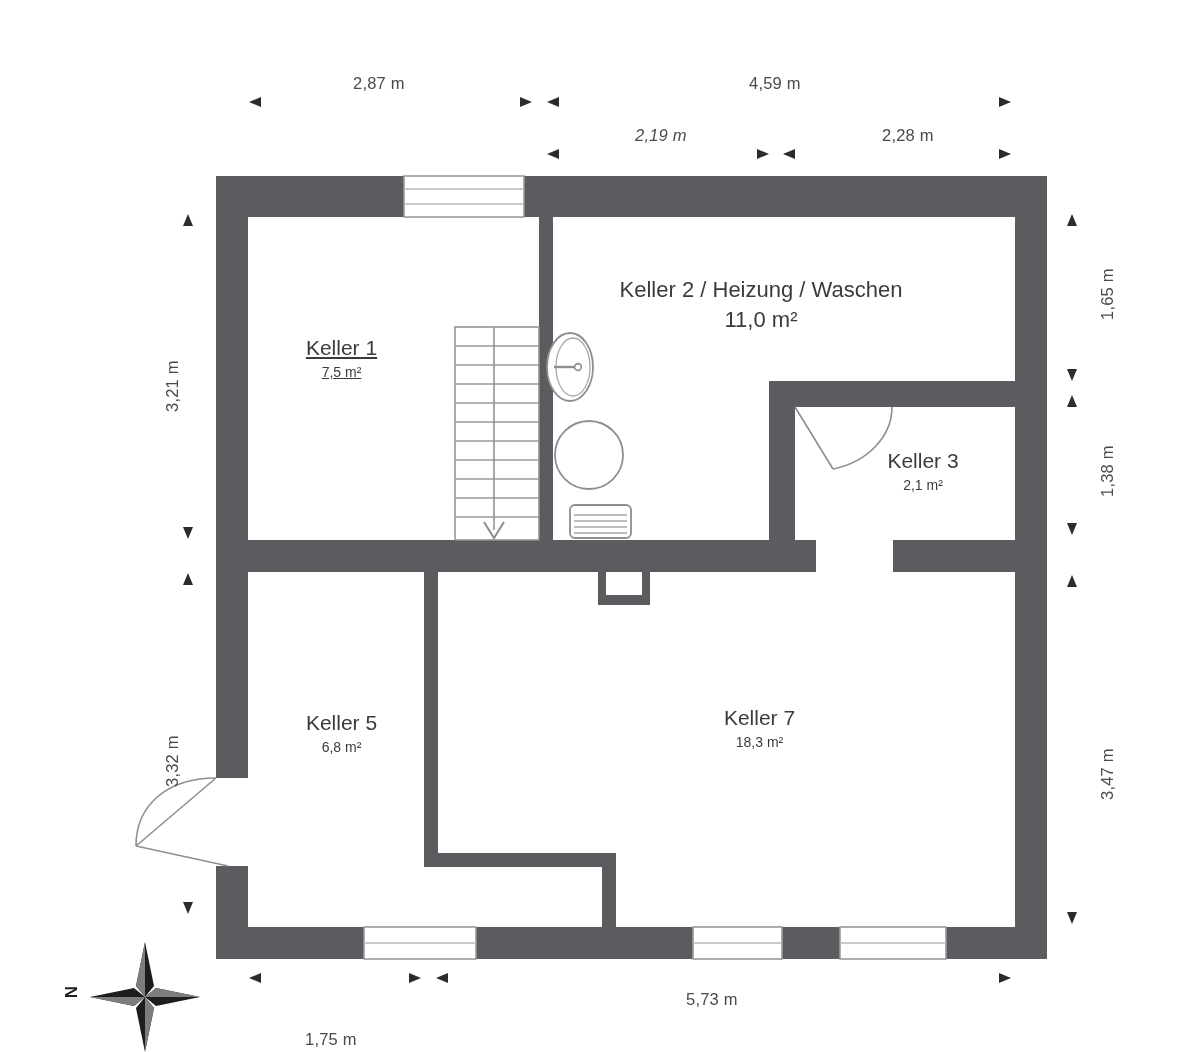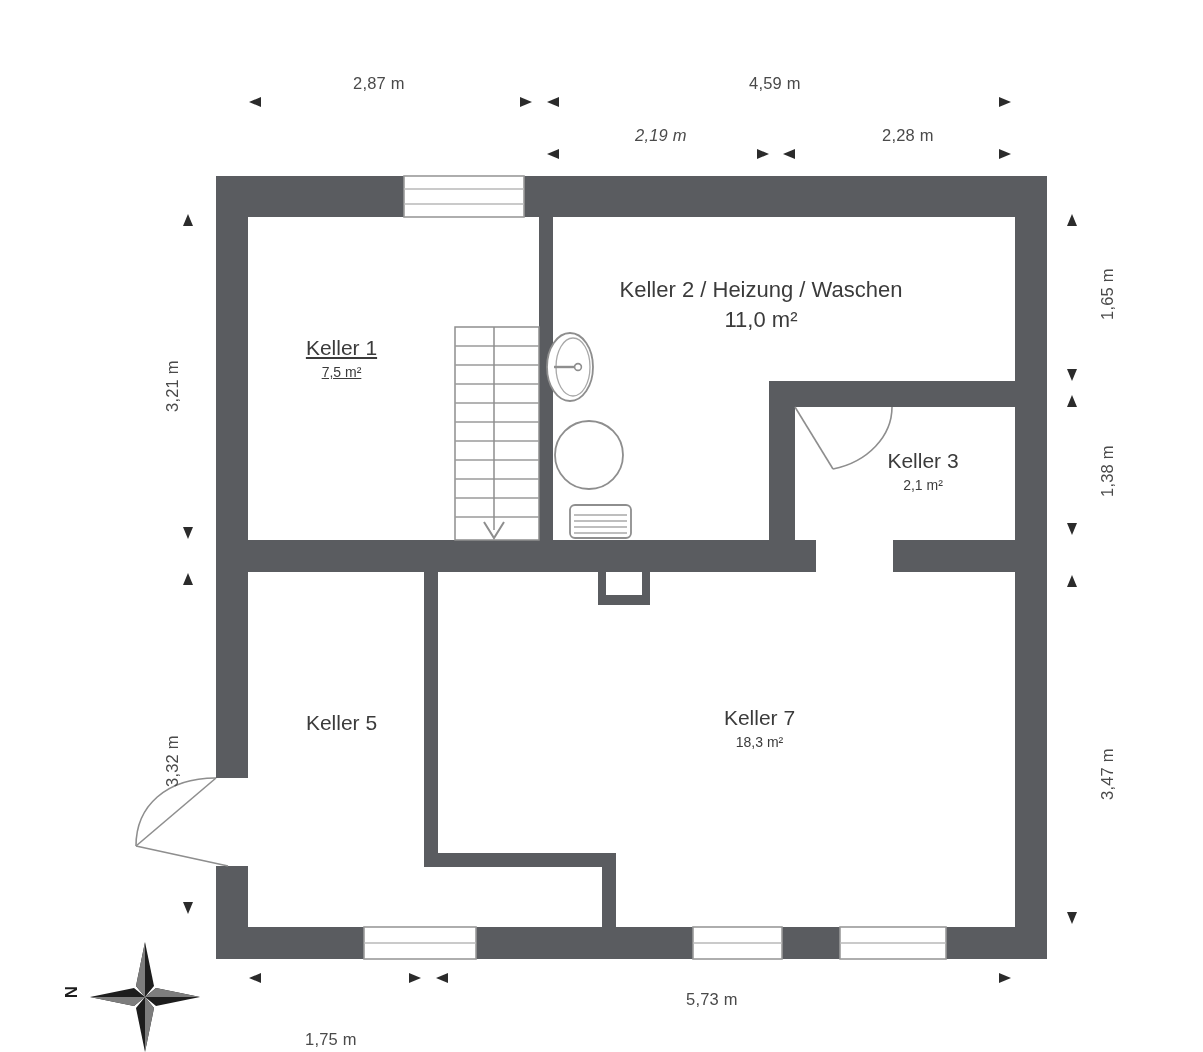--- a/index.html
+++ b/index.html
@@ -238,15 +238,16 @@
   <div class="rarea">2,1 m²</div>
 </div>
 
 <div class="roomlbl" style="left:662px;top:704px;width:195px;">
   <div class="rname">Keller 7</div>
   <div class="rarea">18,3 m²</div>
 </div>
 
 <div class="roomlbl" style="left:244px;top:709px;width:195px;">
   <div class="rname">Keller 5</div>
+  <div class="rarea">6,8 m²</div>
 </div>
 
 <span class="northlbl" style="left:66px;top:982px;">N</span>
 
 </body></html>

